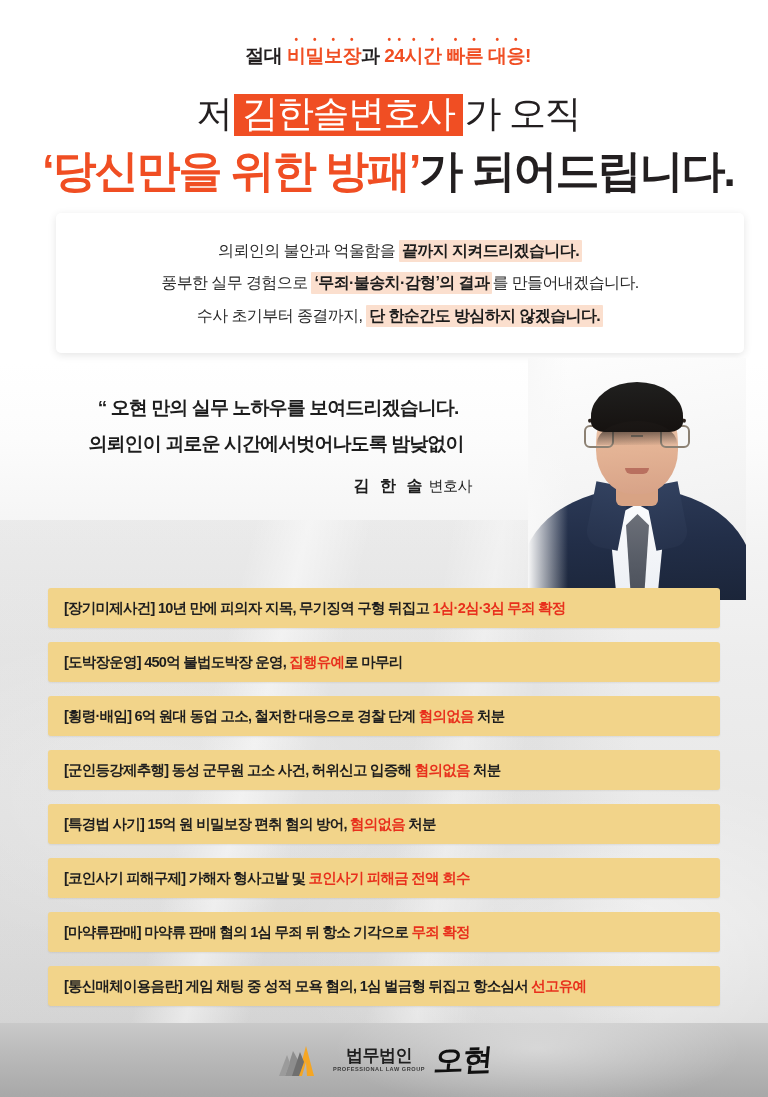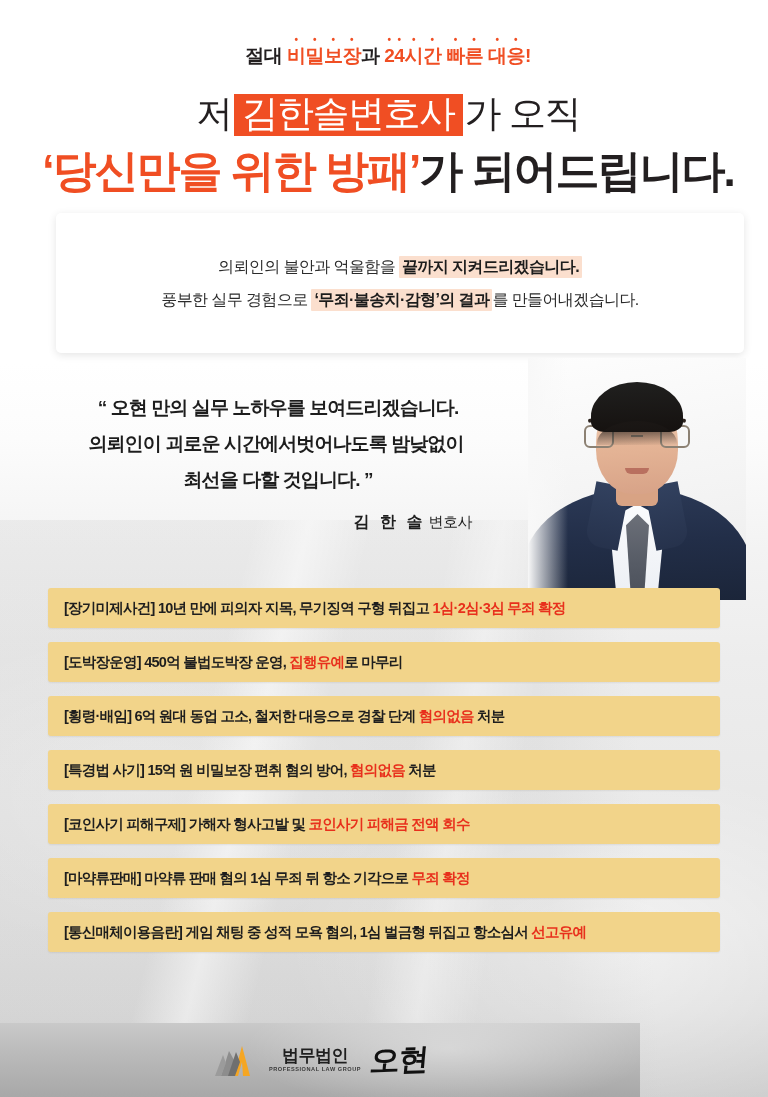--- a/index.html
+++ b/index.html
@@ -217,21 +217,21 @@
     overflow:hidden;
   }
   .result-text {
     font-size:14.5px; font-weight:bold; color:#1e1e1e;
     letter-spacing:-0.75px; white-space:nowrap; line-height:1;
   }
   .res-hl { color:#E8301C; }
 
   
   .footer {
-    position:absolute; left:0; bottom:0; width:640px; height:74px;
+    position:absolute; left:0; bottom:0; width:768px; height:74px;
     background:
       radial-gradient(ellipse 300px 90px at 70% 35%, rgba(255,255,255,0.40) 0%, rgba(255,255,255,0) 68%),
       linear-gradient(180deg,#c9c9c9 0%, #b9b9b9 45%, #a8a8a8 100%);
     display:flex; align-items:center; justify-content:center; gap:11px;
   }
   .logo-mark { width:46px; height:34px; flex:0 0 auto; }
   .logo-text { display:flex; align-items:center; gap:9px; }
   .logo-ko-wrap { display:flex; flex-direction:column; align-items:center; }
   .logo-ko {
     font-size:17px; font-weight:bold; color:#1f1f1f;
@@ -270,26 +270,28 @@
     </div>
   </div>
 
   <div class="promise-card">
     <div class="promise-line">
       <span>의뢰인의 불안과 억울함을 </span><span class="mark">끝까지 지켜드리겠습니다.</span><span></span>
     </div>
     <div class="promise-line">
       <span>풍부한 실무 경험으로 </span><span class="mark">‘무죄·불송치·감형’의 결과</span><span>를 만들어내겠습니다.</span>
     </div>
+    <div class="promise-line">
+      <span>수사 초기부터 종결까지, </span><span class="mark">단 한순간도 방심하지 않겠습니다.</span><span></span>
+    </div>
   </div>
 
   <div class="quote-block">
     <div class="quote-line">“ 오현 만의 실무 노하우를 보여드리겠습니다.</div>
     <div class="quote-line l2">의뢰인이 괴로운 시간에서벗어나도록 밤낮없이</div>
-    <div class="quote-line">최선을 다할 것입니다. ”</div>
     <div class="signature">
       <span class="sig-name">김 한 솔</span><span class="sig-title">변호사</span>
     </div>
   </div>
 
   <div class="portrait">
     <div class="p-bg"></div>
     <div class="p-shoulders"></div>
     <div class="p-shirt"></div>
     <div class="p-tie"></div>
@@ -311,20 +313,23 @@
     <div class="result-bar">
       <span class="result-text"><span>[장기미제사건] 10년 만에 피의자 지목, 무기징역 구형 뒤집고 </span><span class="res-hl">1심·2심·3심 무죄 확정</span><span></span></span>
     </div>
     <div class="result-bar">
       <span class="result-text"><span>[도박장운영] 450억 불법도박장 운영, </span><span class="res-hl">집행유예</span><span>로 마무리</span></span>
     </div>
     <div class="result-bar">
       <span class="result-text"><span>[횡령·배임] 6억 원대 동업 고소, 철저한 대응으로 경찰 단계 </span><span class="res-hl">혐의없음</span><span> 처분</span></span>
     </div>
     <div class="result-bar">
+      <span class="result-text"><span>[군인등강제추행] 동성 군무원 고소 사건, 허위신고 입증해 </span><span class="res-hl">혐의없음</span><span> 처분</span></span>
+    </div>
+    <div class="result-bar">
       <span class="result-text"><span>[특경법 사기] 15억 원 비밀보장 편취 혐의 방어, </span><span class="res-hl">혐의없음</span><span> 처분</span></span>
     </div>
     <div class="result-bar">
       <span class="result-text"><span>[코인사기 피해구제] 가해자 형사고발 및 </span><span class="res-hl">코인사기 피해금 전액 회수</span><span></span></span>
     </div>
     <div class="result-bar">
       <span class="result-text"><span>[마약류판매] 마약류 판매 혐의 1심 무죄 뒤 항소 기각으로 </span><span class="res-hl">무죄 확정</span><span></span></span>
     </div>
     <div class="result-bar">
       <span class="result-text"><span>[통신매체이용음란] 게임 채팅 중 성적 모욕 혐의, 1심 벌금형 뒤집고 항소심서 </span><span class="res-hl">선고유예</span><span></span></span>

